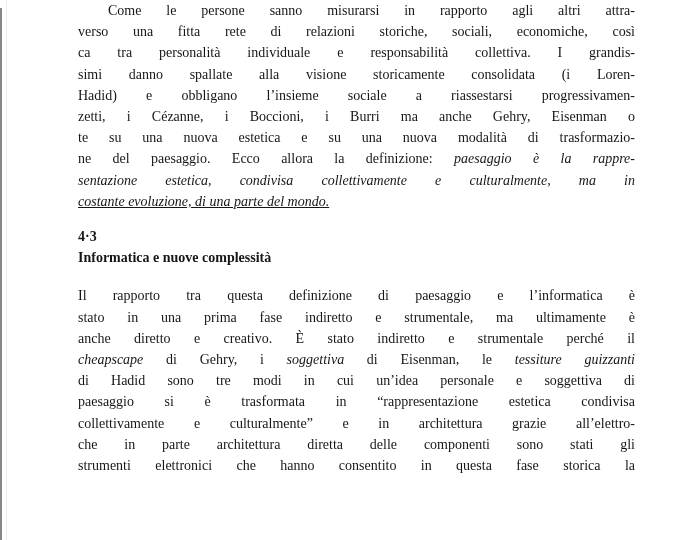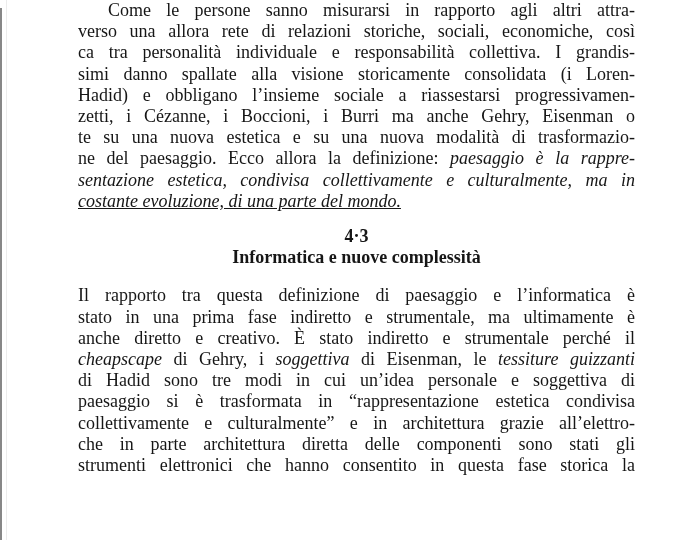--- a/index.html
+++ b/index.html
@@ -34,60 +34,60 @@
     top: 0;
     bottom: 0;
     width: 1px;
     background: #ececec;
   }
   .text-col {
     position: absolute;
     left: 78px;
     top: 0;
     width: 557px;
-    font-size: 18px;
+    font-size: 14px;
     line-height: 21.2px;
   }
   .para .line {
     text-align: justify;
     text-align-last: justify;
     text-justify: inter-word;
     white-space: normal;
   }
   .para .line.end {
     text-align-last: left;
     text-decoration: underline;
   }
   .para .line.indent {
     text-indent: 30px;
   }
   .it { font-style: italic; }
   .rm { font-style: normal; }
   .heading {
     margin-top: 14px;
-    text-align: center;
+    text-align: left;
     font-weight: bold;
     line-height: 21.2px;
   }
   .para2 {
     margin-top: 17px;
   }
 </style>
 </head>
 <body>
 
 <div class="page">
   <div class="scan-edge-line"></div>
   <div class="scan-edge-line-faint"></div>
 
   <div class="text-col">
 
     <div class="para para1">
         <div class="line indent"><span class="rm">Come le persone sanno misurarsi in rapporto agli altri attra-</span></div>
-        <div class="line"><span class="rm">verso una allora rete di relazioni storiche, sociali, economiche, così</span></div>
+        <div class="line"><span class="rm">verso una fitta rete di relazioni storiche, sociali, economiche, così</span></div>
         <div class="line"><span class="rm">ca tra personalità individuale e responsabilità collettiva. I grandis-</span></div>
         <div class="line"><span class="rm">simi danno spallate alla visione storicamente consolidata (i Loren-</span></div>
         <div class="line"><span class="rm">Hadid) e obbligano l’insieme sociale a riassestarsi progressivamen-</span></div>
         <div class="line"><span class="rm">zetti, i Cézanne, i Boccioni, i Burri ma anche Gehry, Eisenman o</span></div>
         <div class="line"><span class="rm">te su una nuova estetica e su una nuova modalità di trasformazio-</span></div>
         <div class="line"><span class="rm">ne del paesaggio. Ecco allora la definizione: </span><span class="it">paesaggio è la rappre-</span></div>
         <div class="line"><span class="it">sentazione estetica, condivisa collettivamente e culturalmente, ma in</span></div>
         <div class="line end"><span class="it">costante evoluzione, di una parte del mondo.</span></div>
       </div>
 

